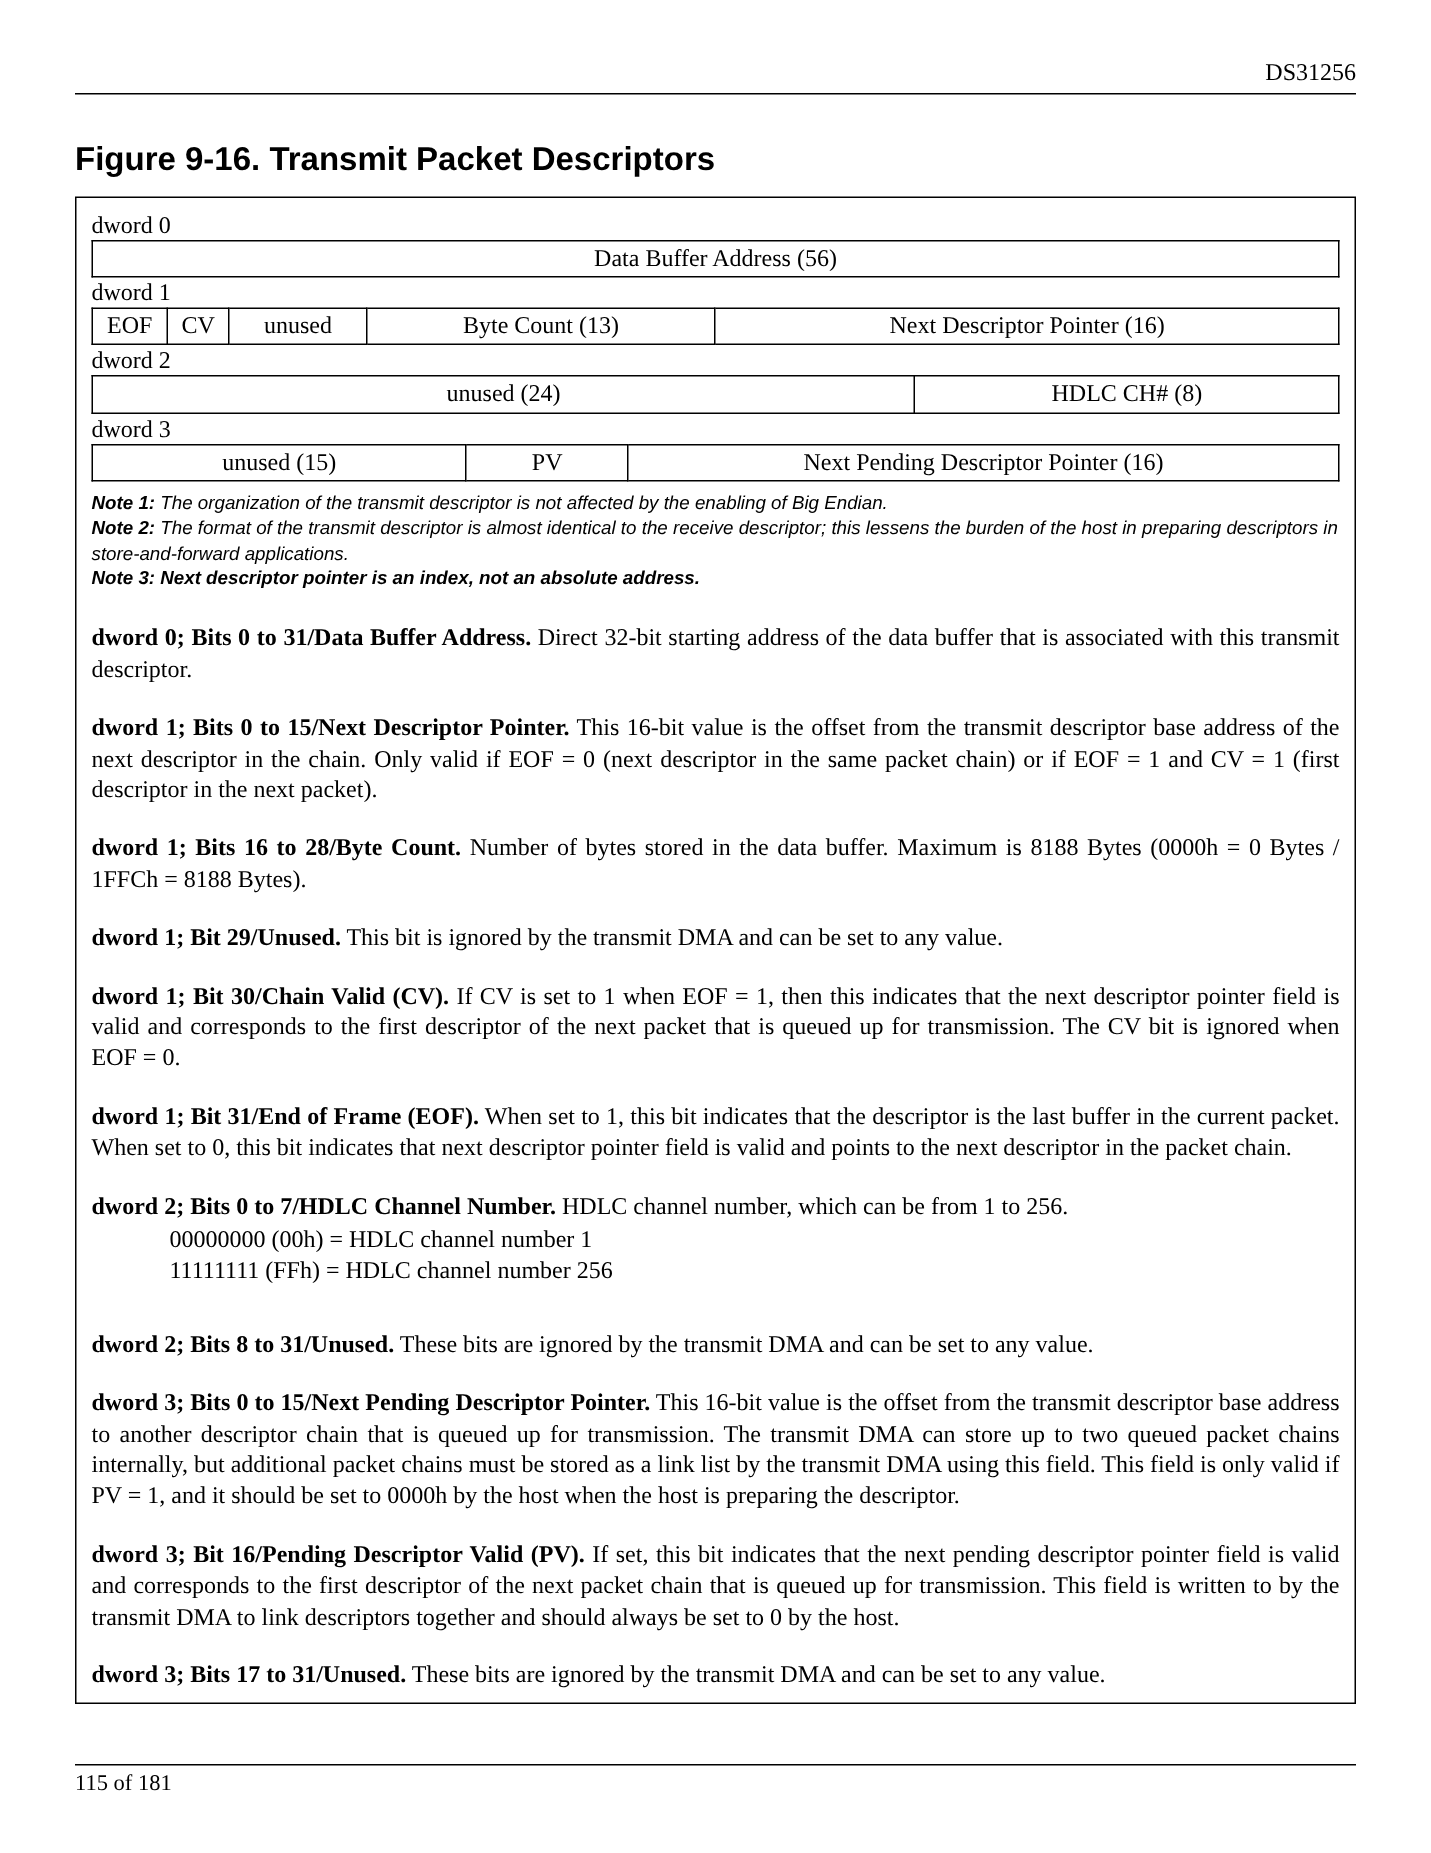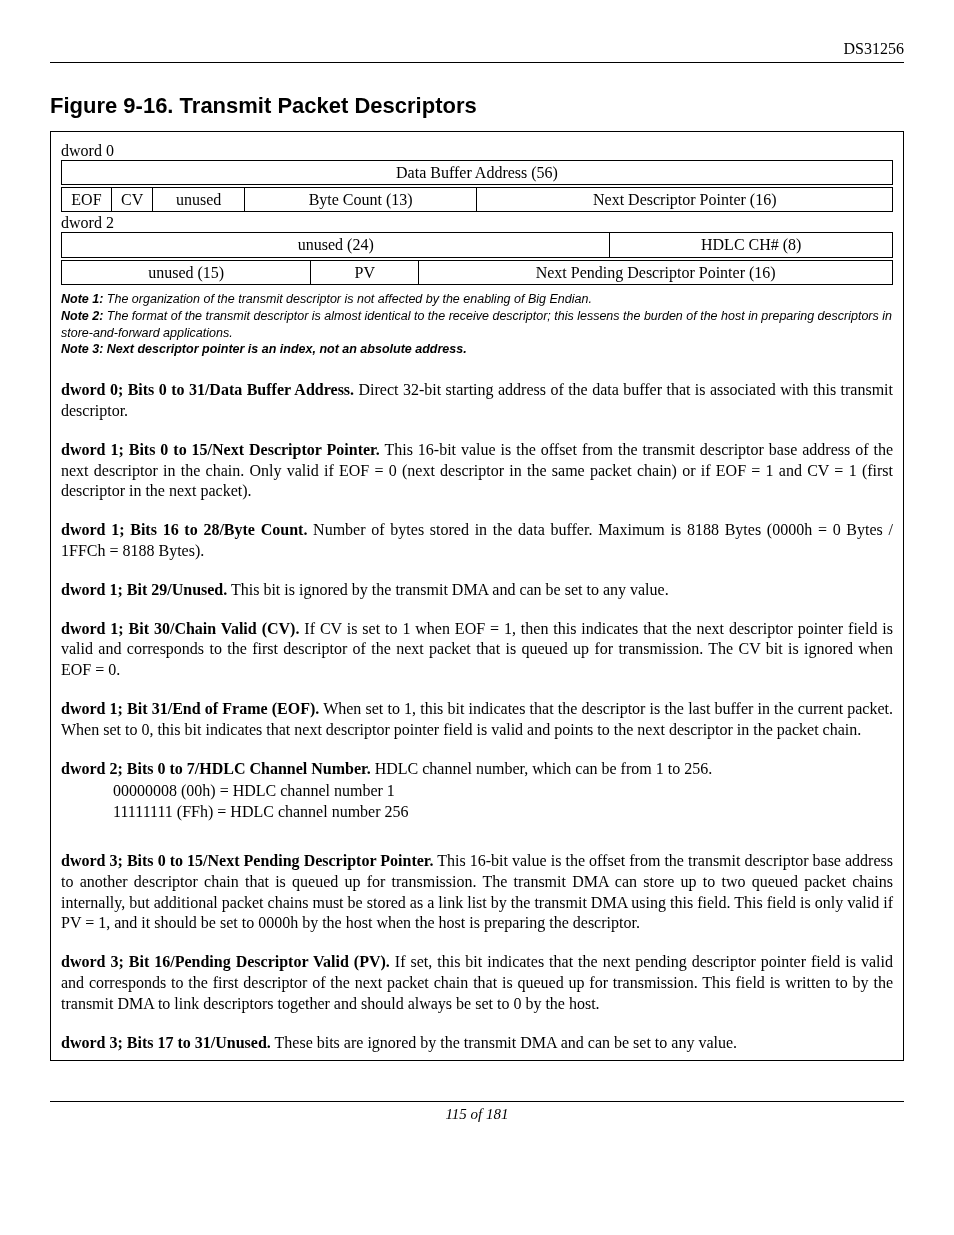--- a/index.html
+++ b/index.html
@@ -55,26 +55,24 @@
   .notes b { font-weight: bold; }
   .desc-block {
     margin-top: 22px;
     font-size: 16px;
     text-align: justify;
     line-height: 1.3;
   }
   .desc-block p { margin: 0 0 18px 0; }
   .desc-block .indent-line { margin-left: 52px; }
   .footer {
-    text-align: center;
     font-size: 15px;
     border-top: 1px solid #000;
     margin-top: 40px;
     padding-top: 4px;
-    font-style: italic;
   }
 </style>
 </head>
 <body>
 
 <div class="header-bar">
   <span>DS31256</span>
 </div>
 
 <h1 class="fig-title">Figure 9-16. Transmit Packet Descriptors</h1>
@@ -83,20 +81,21 @@
 
   <div class="dword-label">dword 0</div>
   <table class="bit-row">
     <tbody>
         <tr>
           <td>Data Buffer Address (56)</td>
         </tr>
   </tbody>
     </table>
 
+  <div class="dword-label">dword 1</div>
   <table class="bit-row">
     <colgroup>
       <col style="width:6%">
         <col style="width:5%">
         <col style="width:11%">
         <col style="width:28%">
         <col style="width:50%">
     </colgroup>
     <tbody>
         <tr>
@@ -116,20 +115,21 @@
         <col style="width:34%">
       </colgroup>
     <tbody>
         <tr>
       <td>unused (24)</td>
       <td>HDLC CH# (8)</td>
     </tr>
   </tbody>
     </table>
 
+  <div class="dword-label">dword 3</div>
   <table class="bit-row">
     <colgroup>
         <col style="width:30%">
         <col style="width:13%">
         <col style="width:57%">
       </colgroup>
     <tbody>
         <tr>
       <td>unused (15)</td>
       <td>PV</td>
@@ -145,22 +145,23 @@
   </div>
 
   <div class="desc-block">
     <p><b>dword 0; Bits 0 to 31/Data Buffer Address.</b><span> Direct 32-bit starting address of the data buffer that is associated with this transmit descriptor.</span></p>
     <p><b>dword 1; Bits 0 to 15/Next Descriptor Pointer.</b><span> This 16-bit value is the offset from the transmit descriptor base address of the next descriptor in the chain. Only valid if EOF = 0 (next descriptor in the same packet chain) or if EOF = 1 and CV = 1 (first descriptor in the next packet).</span></p>
     <p><b>dword 1; Bits 16 to 28/Byte Count.</b><span> Number of bytes stored in the data buffer. Maximum is 8188 Bytes (0000h = 0 Bytes / 1FFCh = 8188 Bytes).</span></p>
     <p><b>dword 1; Bit 29/Unused.</b><span> This bit is ignored by the transmit DMA and can be set to any value.</span></p>
     <p><b>dword 1; Bit 30/Chain Valid (CV).</b><span> If CV is set to 1 when EOF = 1, then this indicates that the next descriptor pointer field is valid and corresponds to the first descriptor of the next packet that is queued up for transmission. The CV bit is ignored when EOF = 0.</span></p>
     <p><b>dword 1; Bit 31/End of Frame (EOF).</b><span> When set to 1, this bit indicates that the descriptor is the last buffer in the current packet. When set to 0, this bit indicates that next descriptor pointer field is valid and points to the next descriptor in the packet chain.</span></p>
     <p style="margin-bottom:2px;"><b>dword 2; Bits 0 to 7/HDLC Channel Number.</b><span> HDLC channel number, which can be from 1 to 256.</span></p>
-    <div class="indent-line">00000008 (00h) = HDLC channel number 1</div>
+    <div class="indent-line">00000000 (00h) = HDLC channel number 1</div>
     <div class="indent-line" style="margin-bottom:28px;">11111111 (FFh) = HDLC channel number 256</div>
+    <p><b>dword 2; Bits 8 to 31/Unused.</b><span> These bits are ignored by the transmit DMA and can be set to any value.</span></p>
     <p><b>dword 3; Bits 0 to 15/Next Pending Descriptor Pointer.</b><span> This 16-bit value is the offset from the transmit descriptor base address to another descriptor chain that is queued up for transmission. The transmit DMA can store up to two queued packet chains internally, but additional packet chains must be stored as a link list by the transmit DMA using this field. This field is only valid if PV = 1, and it should be set to 0000h by the host when the host is preparing the descriptor.</span></p>
     <p><b>dword 3; Bit 16/Pending Descriptor Valid (PV).</b><span> If set, this bit indicates that the next pending descriptor pointer field is valid and corresponds to the first descriptor of the next packet chain that is queued up for transmission. This field is written to by the transmit DMA to link descriptors together and should always be set to 0 by the host.</span></p>
     <p style="margin-bottom:0;"><b>dword 3; Bits 17 to 31/Unused.</b><span> These bits are ignored by the transmit DMA and can be set to any value.</span></p>
   </div>
 </div>
 
 <div class="footer">
   <span>115 of 181</span>
 </div>
 

